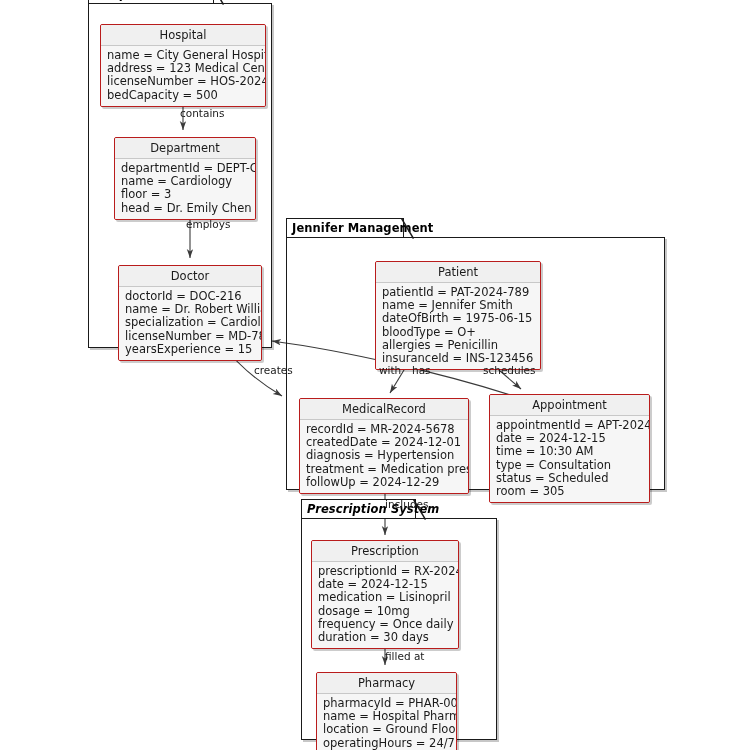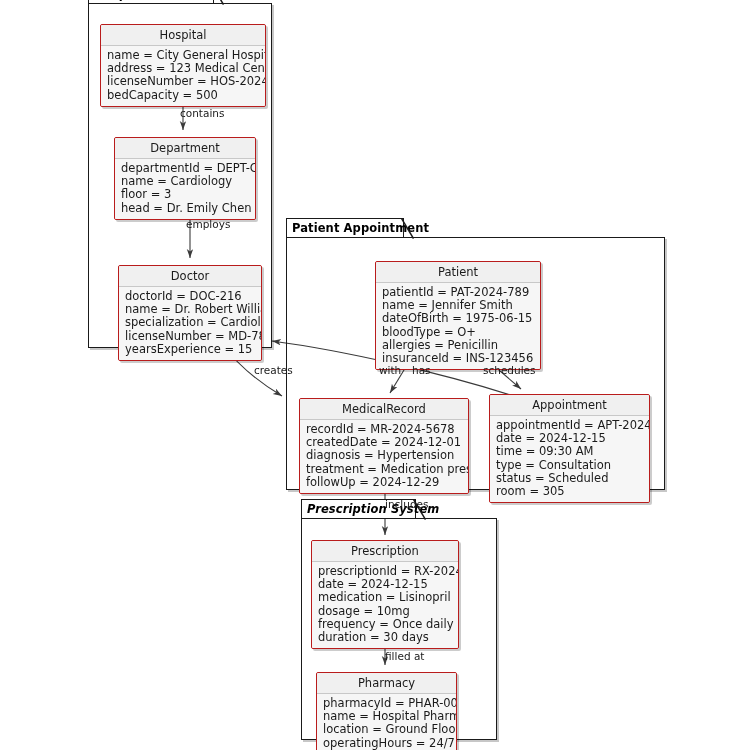--- a/index.html
+++ b/index.html
@@ -146,21 +146,21 @@
   <div class="package" style="left: 88px; top: 3px; width: 184px; height: 345px;"></div>
   <div class="package-tab" style="left: 88px; top: -16px; width: 126px;">
     <span class="tab-label">Hospital Administration</span>
     <svg class="tab-slant" viewBox="0 0 13 21" xmlns="http://www.w3.org/2000/svg">
       <path d="M0.5,0.5 L12.5,20.5" stroke="#1a1a1a" stroke-width="1.5" fill="none"></path>
     </svg>
   </div>
 
   <div class="package" style="left: 286px; top: 237px; width: 379px; height: 253px;"></div>
   <div class="package-tab" style="left: 286px; top: 218px; width: 118px;">
-    <span class="tab-label">Patient Appointment</span>
+    <span class="tab-label">Jennifer Management</span>
     <svg class="tab-slant" viewBox="0 0 13 21" xmlns="http://www.w3.org/2000/svg">
       <path d="M0.5,0.5 L12.5,20.5" stroke="#1a1a1a" stroke-width="1.5" fill="none"></path>
     </svg>
   </div>
 
   <div class="package" style="left: 301px; top: 518px; width: 196px; height: 222px;"></div>
   <div class="package-tab" style="left: 301px; top: 499px; width: 115px; font-style: italic;">
     <span class="tab-label">Prescription System</span>
     <svg class="tab-slant" viewBox="0 0 13 21" xmlns="http://www.w3.org/2000/svg">
       <path d="M0.5,0.5 L12.5,20.5" stroke="#1a1a1a" stroke-width="1.5" fill="none"></path>
@@ -215,21 +215,21 @@
           <div class="node-attr">diagnosis = Hypertension</div>
           <div class="node-attr">treatment = Medication prescribed</div>
           <div class="node-attr">followUp = 2024-12-29</div>
         </div>
       </div>
       <div class="node" style="left: 489px; top: 394px; width: 161px; min-height: 85px;">
         <div class="node-title">Appointment</div>
         <div class="node-attrs">
           <div class="node-attr">appointmentId = APT-2024-1234</div>
           <div class="node-attr">date = 2024-12-15</div>
-          <div class="node-attr">time = 09:30 AM</div>
+          <div class="node-attr">time = 10:30 AM</div>
           <div class="node-attr">type = Consultation</div>
           <div class="node-attr">status = Scheduled</div>
           <div class="node-attr">room = 305</div>
         </div>
       </div>
       <div class="node" style="left: 311px; top: 540px; width: 148px; min-height: 90px;">
         <div class="node-title">Prescription</div>
         <div class="node-attrs">
           <div class="node-attr">prescriptionId = RX-2024-999</div>
           <div class="node-attr">date = 2024-12-15</div>

